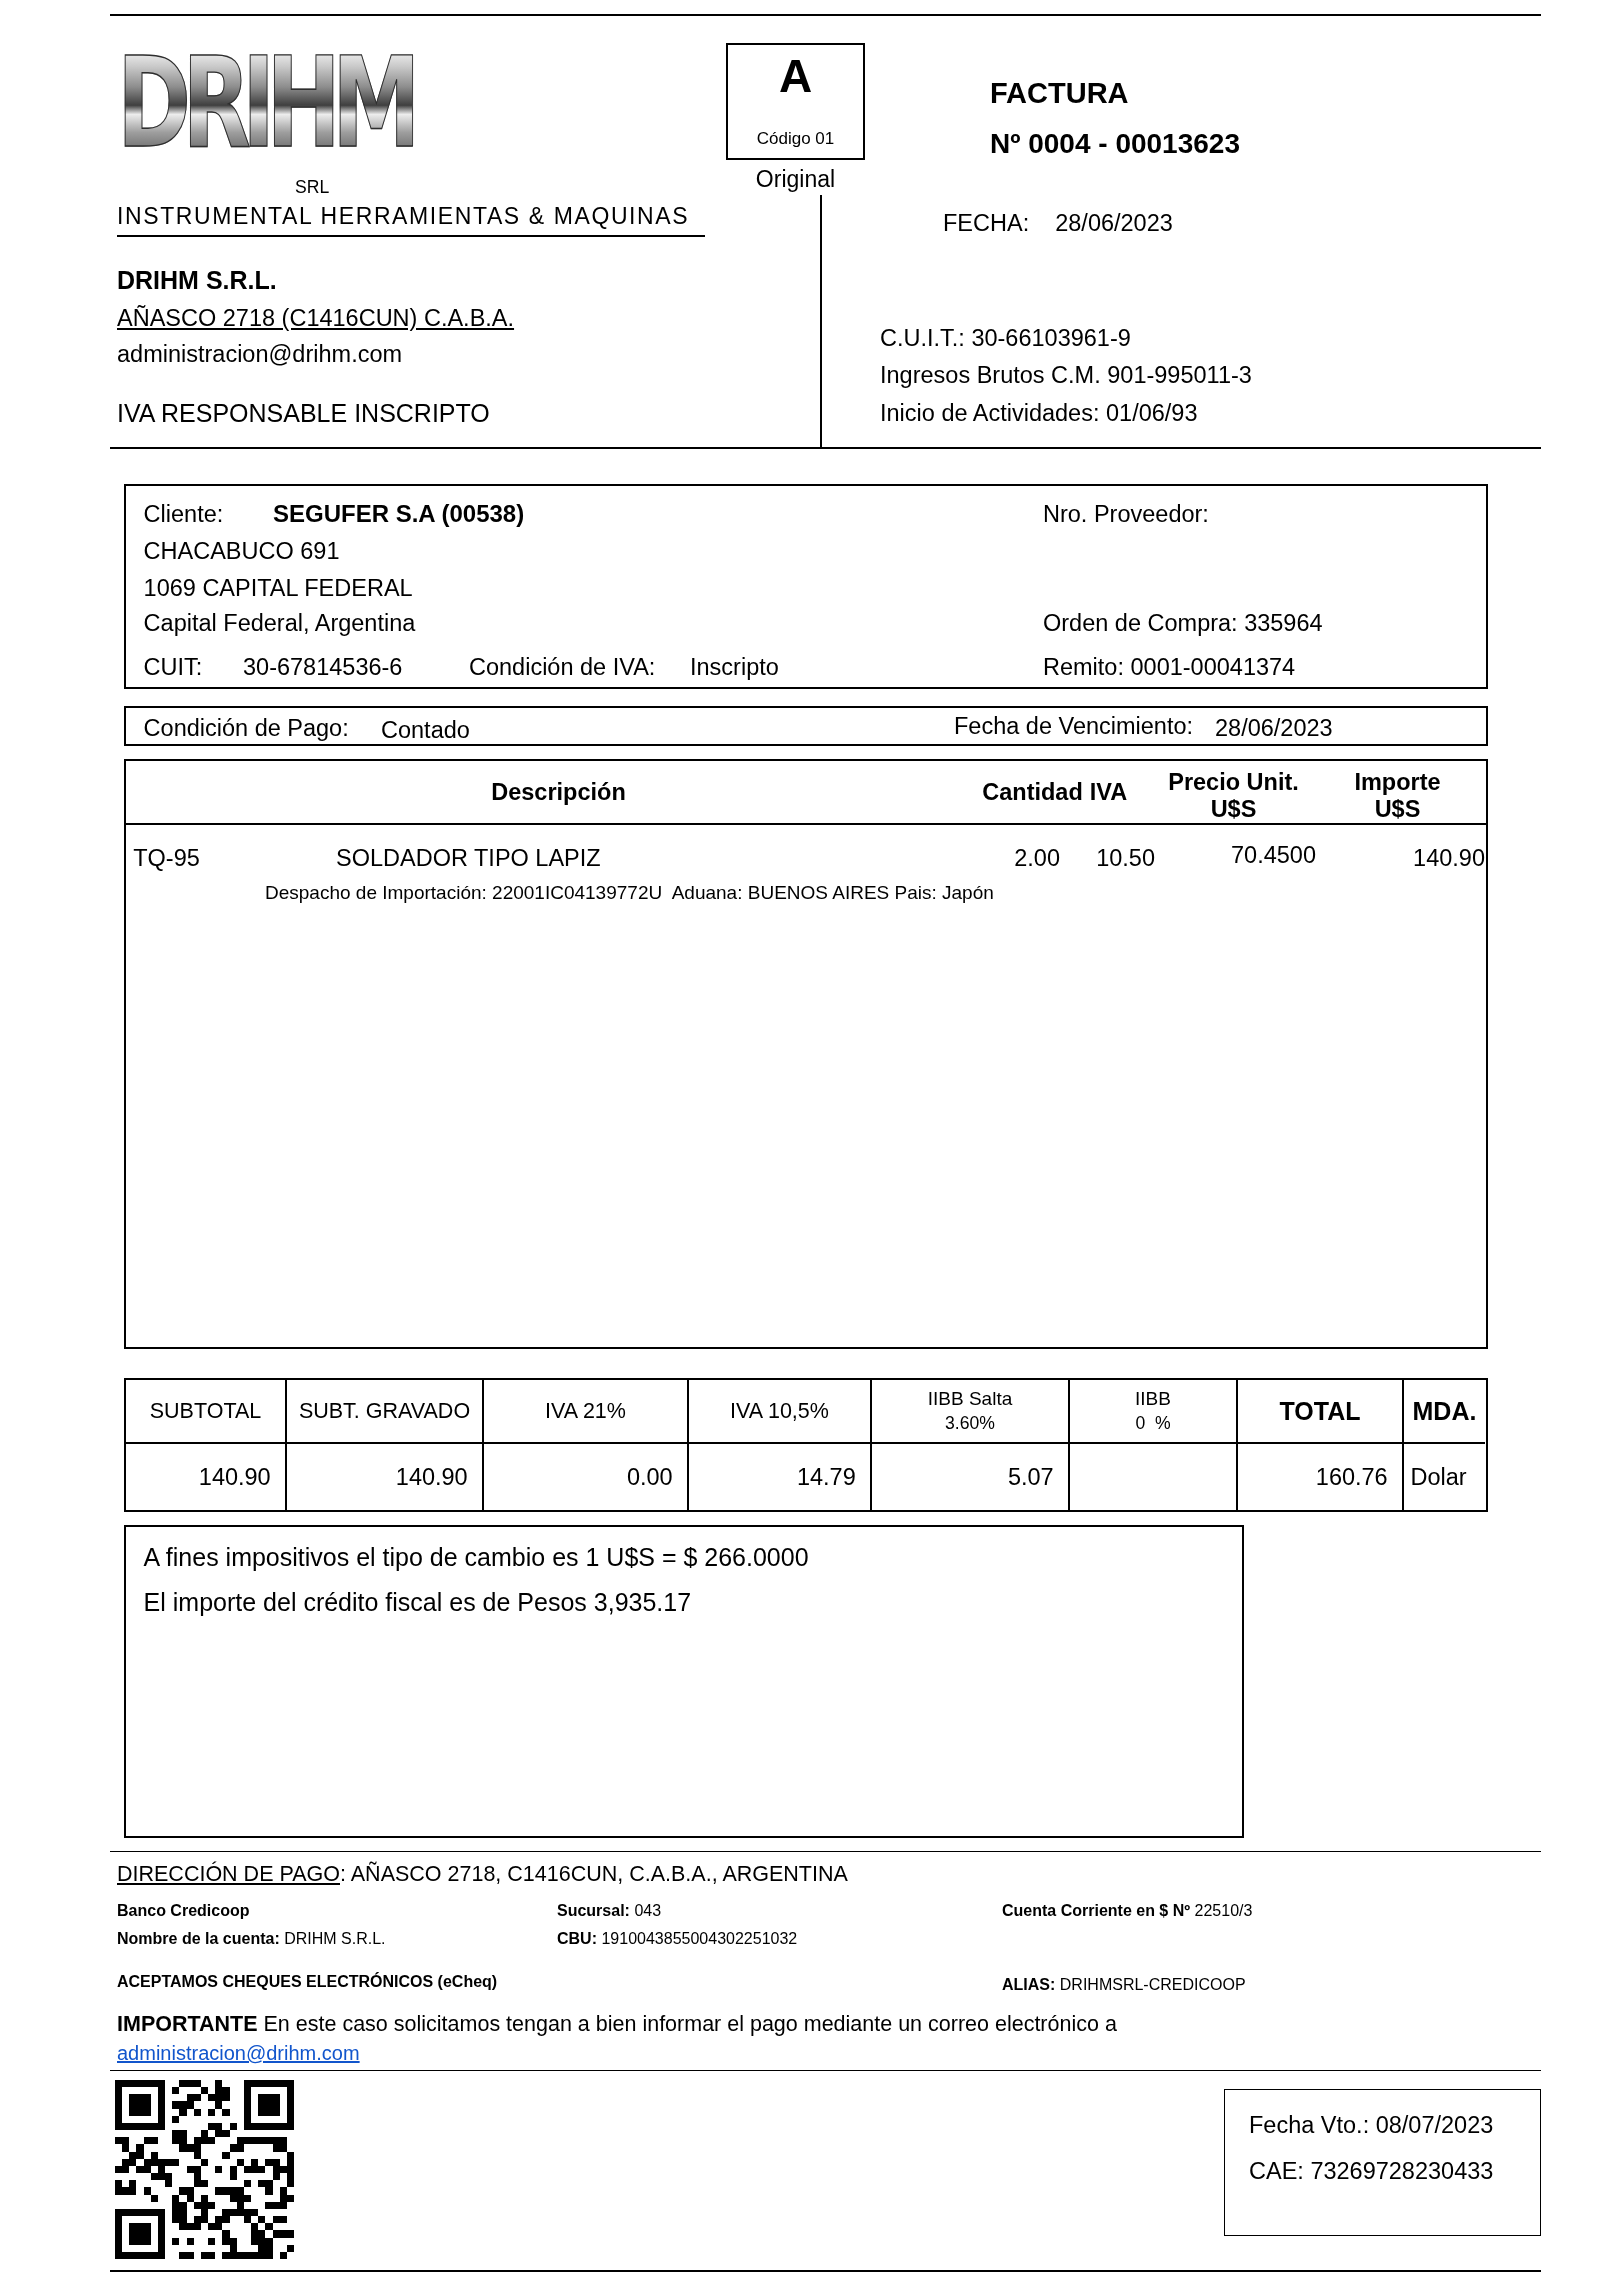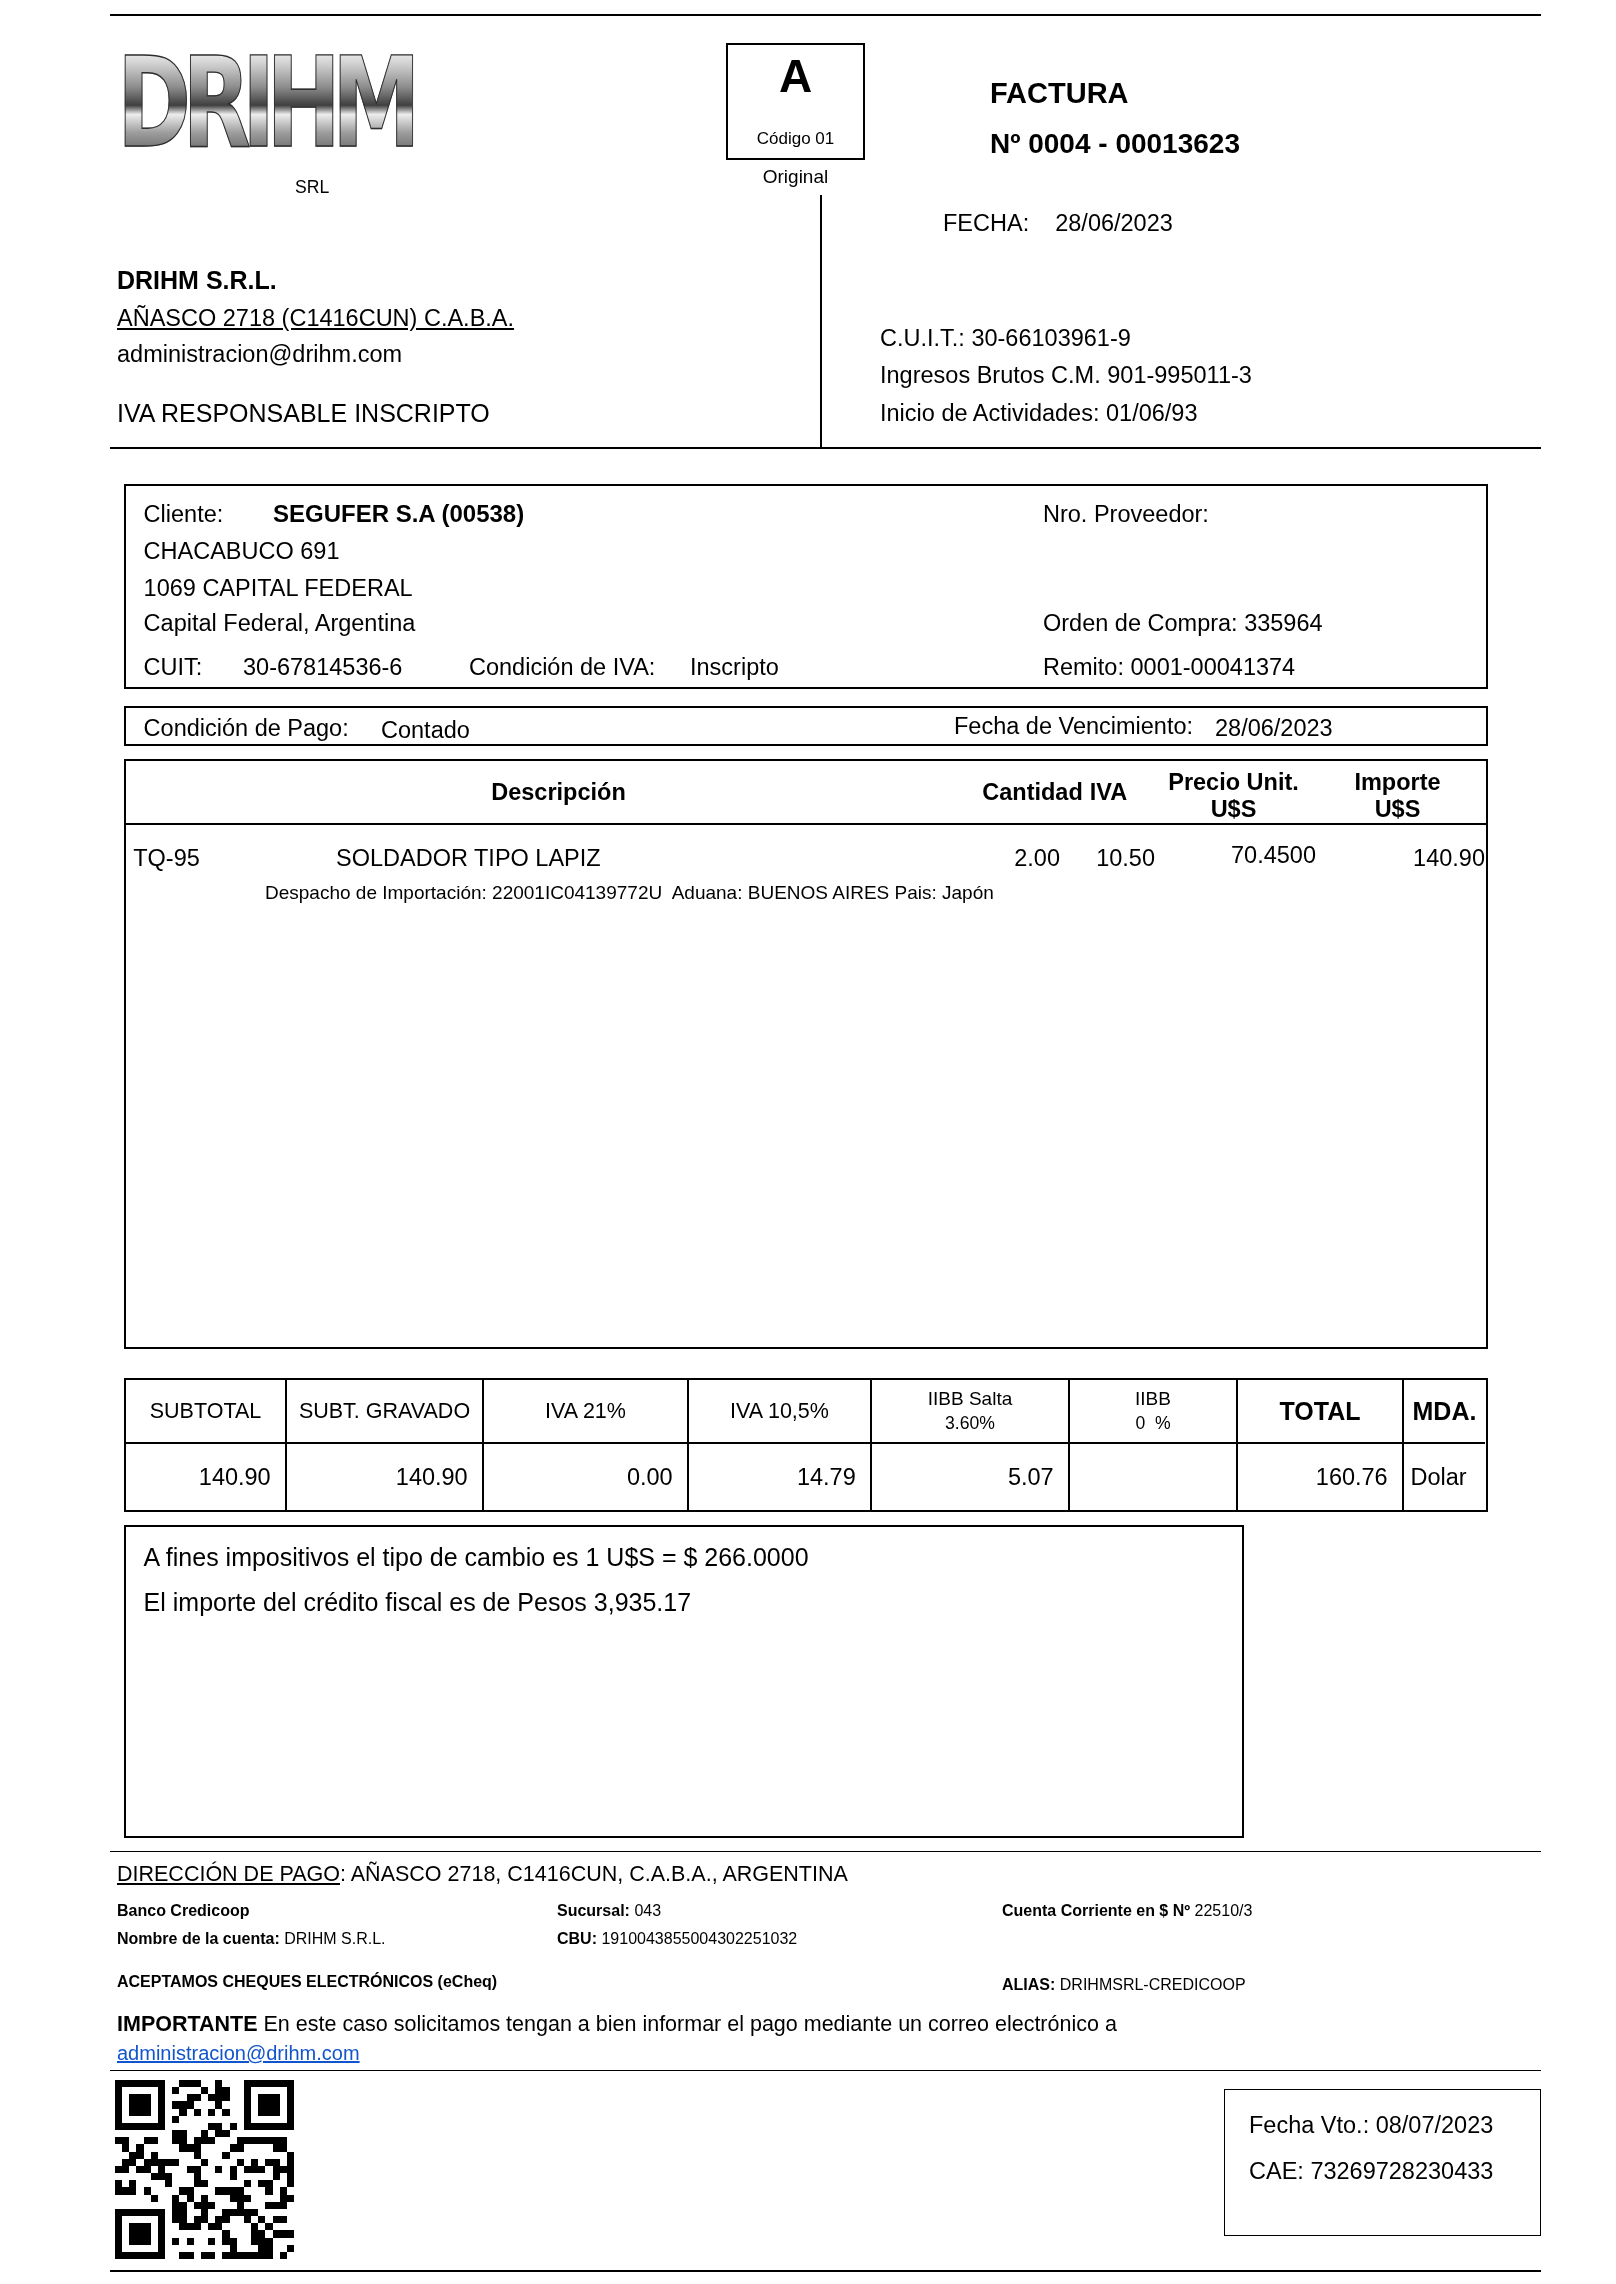--- a/index.html
+++ b/index.html
@@ -31,21 +31,21 @@
       -webkit-background-clip:text; background-clip:text; color:transparent;
     }
   }
   .tagline{ position:absolute; font-size:23px; letter-spacing:1.6px; width:588px;
     padding-bottom:5.2px; border-bottom:2.6px solid #000; white-space:nowrap; }
 
   .code-box{ position:absolute; width:139px; height:117px; border:2px solid #000;
     display:flex; flex-direction:column; align-items:center; background:#fff; }
   .code-letter{ font-size:46px; font-weight:bold; margin-top:7.8px; line-height:1; }
   .code-small{ font-size:17px; margin-top:auto; margin-bottom:9px; }
-  .code-original{ position:absolute; width:139px; text-align:center; font-size:19px; }
+  .code-original{ position:absolute; width:139px; text-align:center; font-size:23px; }
 
   
   .ih{ position:absolute; }
   .items-header-rule{ position:absolute; left:0; top:62px; width:100%; border-top:2px solid #000; }
   .cell{ position:absolute; white-space:nowrap; }
 
   
   .totals{ position:absolute; left:124px; top:1378px; width:1364px; height:134px;
     border:2px solid #000; display:grid;
     grid-template-columns:159px 197px 205px 183px 198px 168px 166px 83px;
@@ -78,20 +78,21 @@
 <body>
 
 <div class="page">
 
   <div class="hr" style="top:14.3px;"></div>
 
   <div class="abs" style="left:117px; top:46px; width:280px; height:130px;">
     <span class="logo-text">DRIHM</span>
   </div>
   <div class="abs t27" style="left:295px; top:177px;">SRL</div>
+  <div class="tagline" style="left:117px; top:203px;">INSTRUMENTAL HERRAMIENTAS &amp; MAQUINAS</div>
 
   <div class="code-box" style="left:726px; top:43px;">
     <div class="code-letter">A</div>
     <div class="code-small">Código 01</div>
   </div>
   <div class="code-original" style="left:726px; top:166px;">Original</div>
 
   <div class="vline" style="left:820px; top:195px; height:252px;"></div>
 
   <div class="abs b t45" style="left:990px; top:77px;">FACTURA</div>

